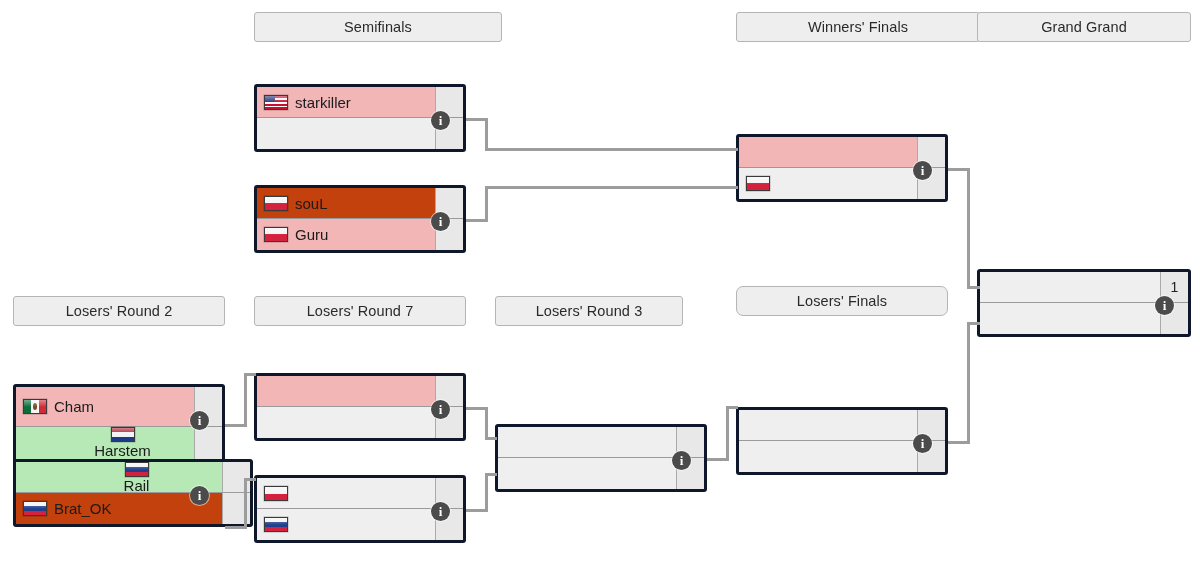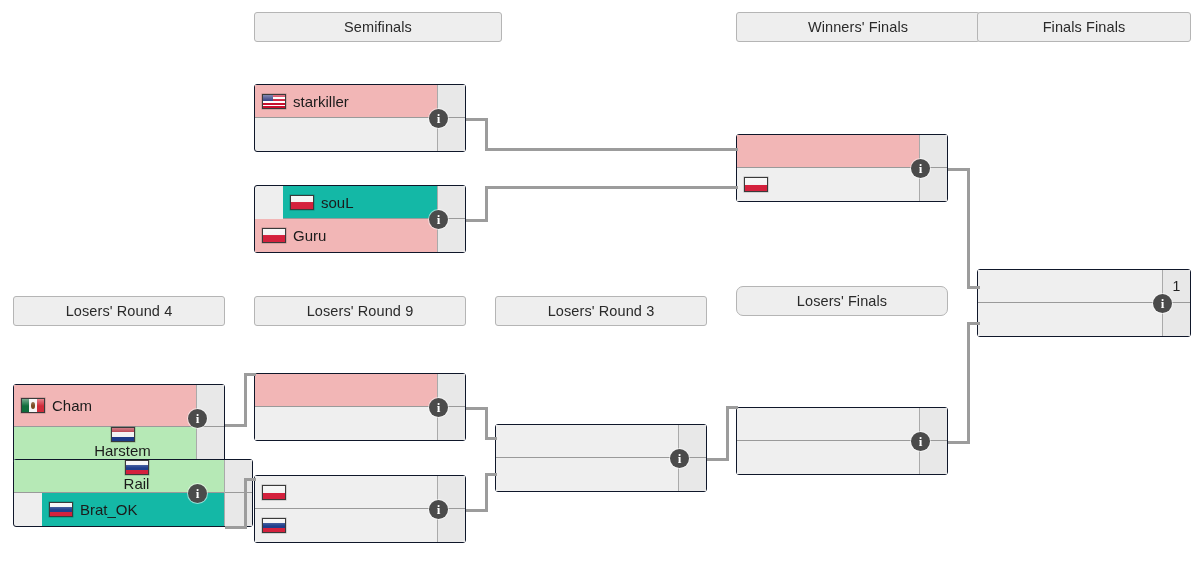--- a/index.html
+++ b/index.html
@@ -24,36 +24,36 @@
     display:flex;align-items:center;justify-content:center;
     font-size:14.5px;
     color:#2a2a2a;
     letter-spacing:.1px;
   }
 
   
   .match{
     position:absolute;
     box-sizing:border-box;
-    border:1px solid #0f172a;
+    border:3px solid #0f172a;
     border-radius:3px;
     background:#eeeeee;
     overflow:visible;
   }
   .slot{
     position:relative;
     box-sizing:border-box;
     height:50%;
     display:flex;align-items:center;
     background:#f0f0f0;
   }
   .slot.top{border-bottom:1px solid #9a9a9a;}
   .slot.win  {background:#b6e9b6;flex-direction:column;}
   .slot.lose {background:#f2b6b6;}
-  .slot.pend {background:#14b8a6;margin-left:28px;}
+  .slot.pend {background:#c2410c;}
   .slot.empty{background:#efefef;}
 
   .flag{
     width:24px;height:15px;
     margin-left:7px;
     flex:0 0 auto;
     border:1px solid #3a3a3a;
     box-sizing:border-box;
     background-size:100% 100%;
     background-repeat:no-repeat;
@@ -143,27 +143,27 @@
 </style>
 </head>
 <body>
 
 <div id="bracket">
 
   <div class="round-header" style="left:254px;top:12px;width:248px;">Semifinals</div>
 
   <div class="round-header" style="left:736px;top:12px;width:244px;">Winners' Finals</div>
 
-  <div class="round-header" style="left:977px;top:12px;width:214px;">Finals Finals</div>
-
-  <div class="round-header" style="left:13px;top:296px;width:212px;">Losers' Round 4</div>
-
-  <div class="round-header" style="left:254px;top:296px;width:212px;">Losers' Round 9</div>
-
-  <div class="round-header" style="left:495px;top:296px;width:212px;">Losers' Round 3</div>
+  <div class="round-header" style="left:977px;top:12px;width:214px;">Grand Grand</div>
+
+  <div class="round-header" style="left:13px;top:296px;width:212px;">Losers' Round 2</div>
+
+  <div class="round-header" style="left:254px;top:296px;width:212px;">Losers' Round 7</div>
+
+  <div class="round-header" style="left:495px;top:296px;width:188px;">Losers' Round 3</div>
 
   <div class="round-header" style="left:736px;top:286px;width:212px;border-radius:7px;">Losers' Finals</div>
 
   <div class="ln h" style="left:466px;top:118px;width:22px;"></div>
   <div class="ln v" style="left:485px;top:118px;height:33px;"></div>
   <div class="ln h" style="left:485px;top:148px;width:253px;"></div>
 
   <div class="ln h" style="left:466px;top:219px;width:22px;"></div>
   <div class="ln v" style="left:485px;top:186px;height:36px;"></div>
   <div class="ln h" style="left:485px;top:186px;width:253px;"></div>

